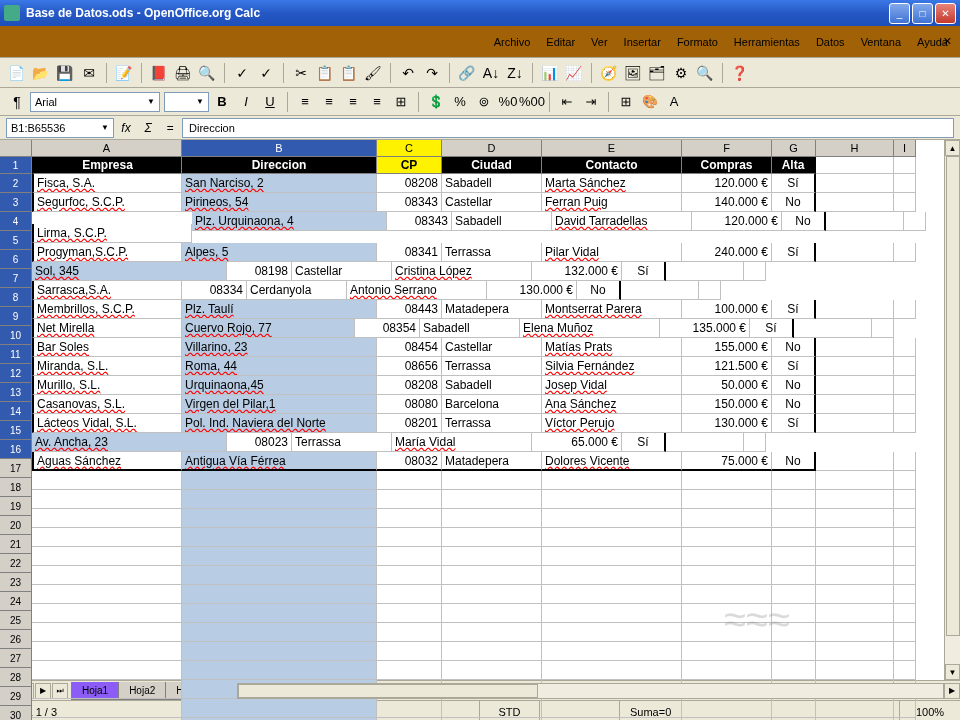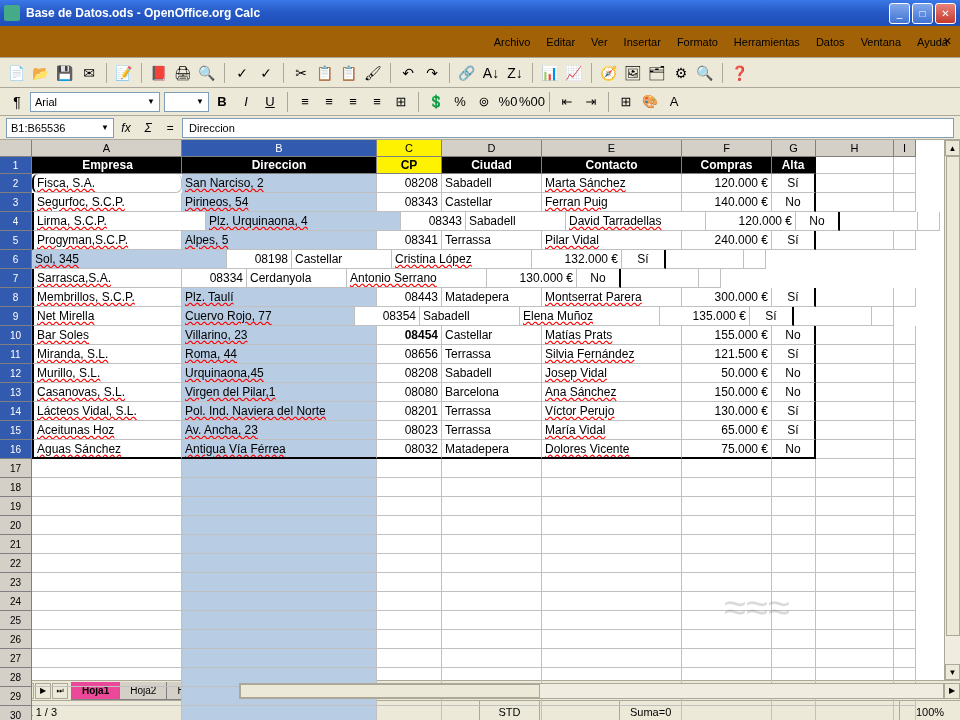--- a/index.html
+++ b/index.html
@@ -54,21 +54,21 @@
 .underline-red { text-decoration: underline; text-decoration-color: red; text-decoration-style: wavy; }
 
 .vscroll { width: 16px; background: #ece9d8; border-left: 1px solid #aca899; display: flex; flex-direction: column; }
 .scroll-btn { height: 16px; background: #ece9d8; border: 1px solid #aca899; cursor: pointer; display: flex; align-items: center; justify-content: center; font-size: 8px; }
 .scroll-track { flex: 1; background: #f0ede0; }
 .thumb-v { width: 14px; height: 480px; background: #ece9d8; border: 1px solid #aca899; margin: 0 auto; }
 
 .tab-area { height: 20px; background: #ece9d8; display: flex; align-items: center; border-top: 1px solid #aca899; }
 .tab-nav { width: 16px; height: 16px; border: 1px solid #aca899; display: flex; align-items: center; justify-content: center; cursor: pointer; font-size: 8px; margin-left: 1px; }
 .tab { height: 18px; padding: 0 10px; background: #d4d0c8; border: 1px solid #808080; border-top: none; display: flex; align-items: center; cursor: pointer; font-size: 10px; margin-left: -1px; }
-.tab.active { background: #ec4899; font-weight: bold; }
+.tab.active { background: #8b5cf6; font-weight: normal; }
 .hscroll { flex: 1; height: 16px; display: flex; margin-left: 8px; }
 .hscroll-track { flex: 1; background: #f0ede0; border: 1px solid #aca899; position: relative; }
 .thumb-h { position: absolute; left: 0; width: 300px; height: 14px; background: #ece9d8; border: 1px solid #aca899; }
 
 .statusbar { height: 22px; background: #ece9d8; border-top: 1px solid #aca899; display: flex; align-items: center; font-size: 11px; }
 .status-cell { padding: 0 10px; border-right: 1px solid #aca899; height: 100%; display: flex; align-items: center; }
 
 .watermark { position: absolute; right: 40px; bottom: 30px; width: 180px; height: 110px; opacity: 0.3; pointer-events: none; font-size: 40px; color: #888; }
 .dropdown-arrow { font-size: 8px; }
 </style>
@@ -239,21 +239,21 @@
             <div class="cell header-cell" style="width: 195px; height: 17px;">Direccion</div>
             <div class="cell header-cell" style="width: 65px; height: 17px; background: rgb(255, 242, 0); color: rgb(0, 0, 0);">CP</div>
             <div class="cell header-cell" style="width: 100px; height: 17px;">Ciudad</div>
             <div class="cell header-cell" style="width: 140px; height: 17px;">Contacto</div>
             <div class="cell header-cell" style="width: 90px; height: 17px;">Compras</div>
             <div class="cell header-cell thick-right" style="width: 44px; height: 17px;">Alta</div>
             <div class="cell" style="width: 78px; height: 17px;"></div>
             <div class="cell" style="width: 22px; height: 17px;"></div>
           </div>
           <div class="row">
-            <div class="cell thick-left" style="width: 150px; border-radius: 6px;">
+            <div class="cell thick-left" style="width: 150px;">
               <span class="underline-red">Fisca, S.A.</span>
             </div>
             <div class="cell sel-col" style="width: 195px;">
               <span class="underline-red">San Narciso, 2</span>
             </div>
             <div class="cell data-right" style="width: 65px;">
               <span>08208</span>
             </div>
             <div class="cell" style="width: 100px;">
               <span>Sabadell</span>
@@ -289,21 +289,21 @@
             <div class="cell data-right" style="width: 90px;">
               <span>140.000 €</span>
             </div>
             <div class="cell thick-right data-center" style="width: 44px;">
               <span>No</span>
             </div>
             <div class="cell" style="width: 78px;"></div>
             <div class="cell" style="width: 22px;"></div>
           </div>
           <div class="row">
-            <div class="cell thick-left" style="width: 174px;">
+            <div class="cell thick-left" style="width: 160px; margin-top: 12px;">
               <span class="underline-red">Lirma, S.C.P.</span>
             </div>
             <div class="cell sel-col" style="width: 195px;">
               <span class="underline-red">Plz. Urquinaona, 4</span>
             </div>
             <div class="cell data-right" style="width: 65px;">
               <span>08343</span>
             </div>
             <div class="cell" style="width: 100px;">
               <span>Sabadell</span>
@@ -399,21 +399,21 @@
             <div class="cell data-right" style="width: 65px;">
               <span>08443</span>
             </div>
             <div class="cell" style="width: 100px;">
               <span>Matadepera</span>
             </div>
             <div class="cell" style="width: 140px;">
               <span class="underline-red">Montserrat Parera</span>
             </div>
             <div class="cell data-right" style="width: 90px;">
-              <span>300.000 €</span>
+              <span>100.000 €</span>
             </div>
             <div class="cell thick-right data-center" style="width: 44px;">
               <span>Sí</span>
             </div>
             <div class="cell" style="width: 78px;"></div>
             <div class="cell" style="width: 22px;"></div>
           </div>
           <div class="row">
             <div class="cell thick-left" style="width: 150px;">
               <span class="underline-red">Net Mirella</span>
@@ -439,21 +439,21 @@
             <div class="cell" style="width: 78px;"></div>
             <div class="cell" style="width: 22px;"></div>
           </div>
           <div class="row">
             <div class="cell thick-left" style="width: 150px;">
               <span class="underline-red">Bar Soles</span>
             </div>
             <div class="cell sel-col" style="width: 195px;">
               <span class="underline-red">Villarino, 23</span>
             </div>
-            <div class="cell data-right" style="width: 65px; font-weight: bold;">
+            <div class="cell data-right" style="width: 65px;">
               <span>08454</span>
             </div>
             <div class="cell" style="width: 100px;">
               <span>Castellar</span>
             </div>
             <div class="cell" style="width: 140px;">
               <span class="underline-red">Matías Prats</span>
             </div>
             <div class="cell data-right" style="width: 90px;">
               <span>155.000 €</span>
@@ -558,23 +558,20 @@
             <div class="cell data-right" style="width: 90px;">
               <span>130.000 €</span>
             </div>
             <div class="cell thick-right data-center" style="width: 44px;">
               <span>Sí</span>
             </div>
             <div class="cell" style="width: 78px;"></div>
             <div class="cell" style="width: 22px;"></div>
           </div>
           <div class="row">
-            <div class="cell thick-left" style="width: 150px;">
-              <span class="underline-red">Aceitunas Hoz</span>
-            </div>
             <div class="cell sel-col" style="width: 195px;">
               <span class="underline-red">Av. Ancha, 23</span>
             </div>
             <div class="cell data-right" style="width: 65px;">
               <span>08023</span>
             </div>
             <div class="cell" style="width: 100px;">
               <span>Terrassa</span>
             </div>
             <div class="cell" style="width: 140px;">

